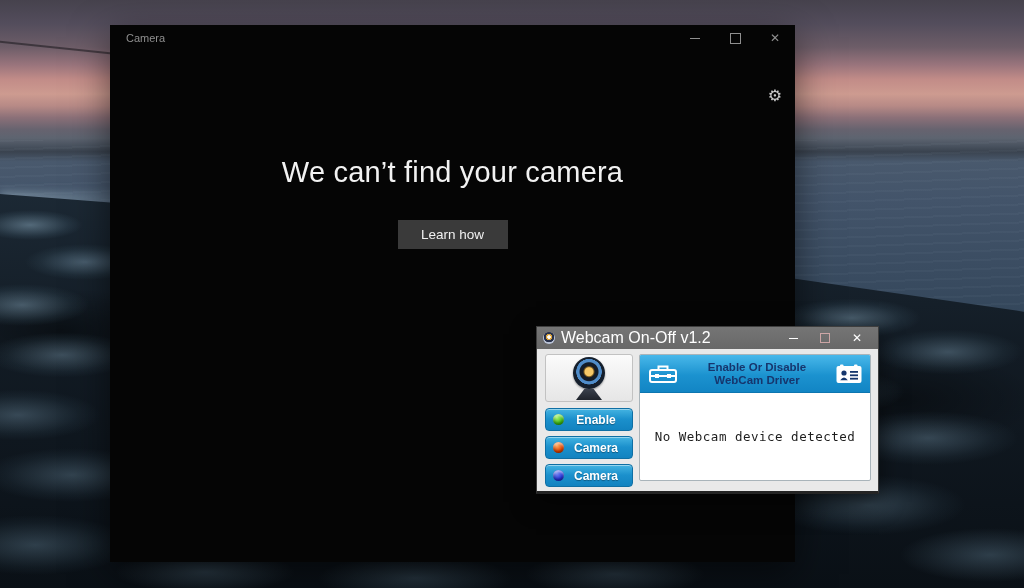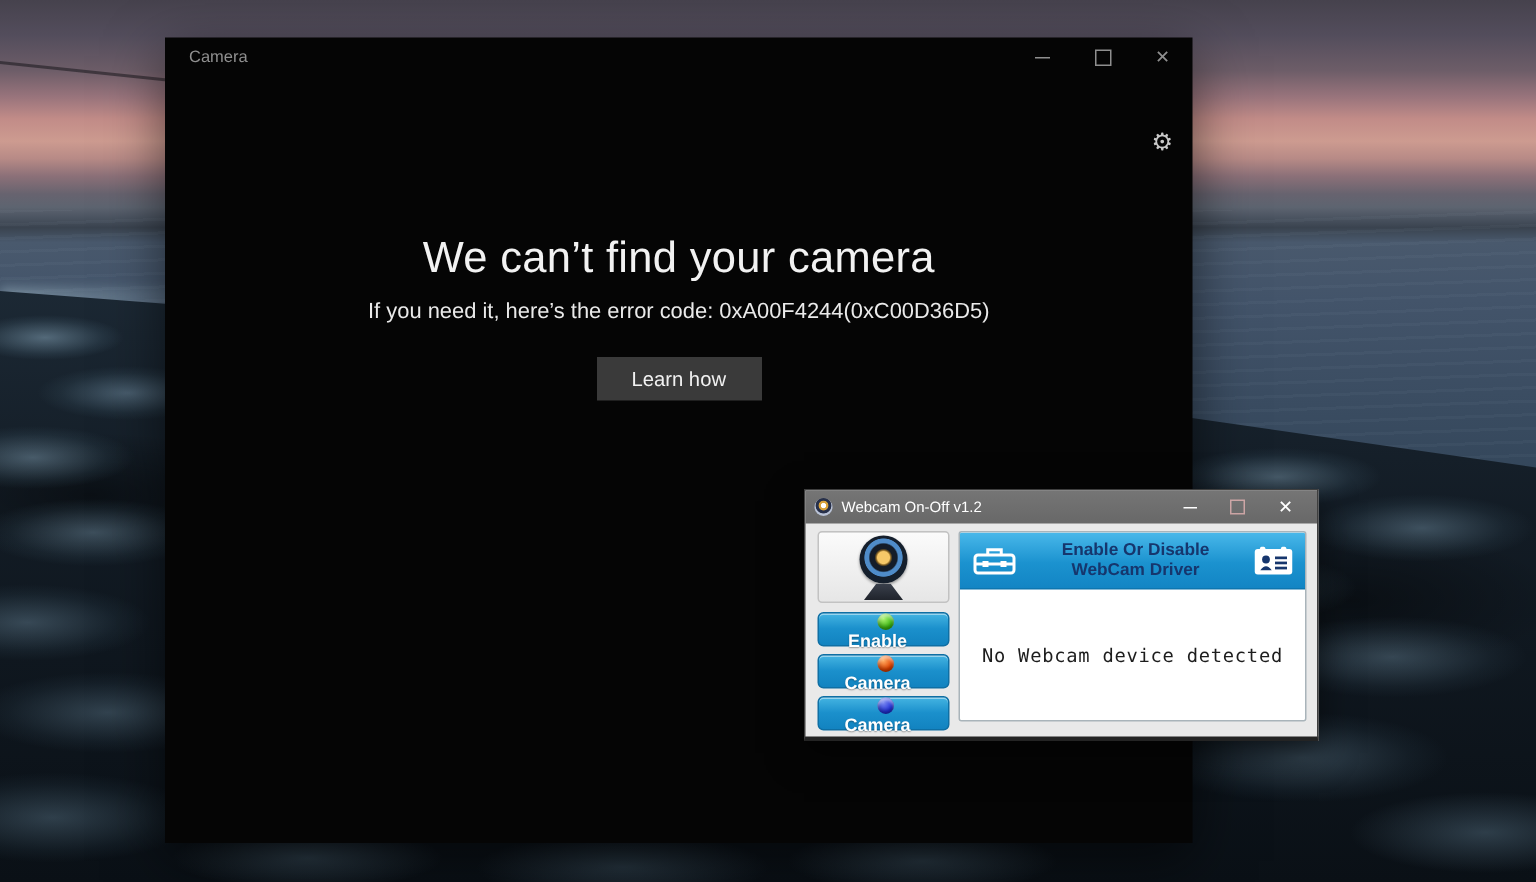--- a/index.html
+++ b/index.html
@@ -64,40 +64,40 @@
     color:#f1f1f1;font-size:13.5px;font-family:"Liberation Sans",sans-serif;cursor:pointer;}
 
   
   .webcam-win{position:absolute;left:536px;top:326px;width:341px;height:164px;
     background:#e9e9e9;border:1px solid #3e3e3e;border-bottom:3px solid #242424;
     box-shadow:0 8px 22px rgba(0,0,0,.5);}
   .wb-titlebar{height:22px;background:linear-gradient(#757575,#686868);display:flex;
     align-items:center;padding:0 6px;}
   .wb-appicon{width:12px;height:12px;border-radius:50%;margin-right:6px;flex:0 0 auto;
     background:radial-gradient(circle at 50% 42%,#ffffff 0 1.5px,#d8a23c 2px 3px,#27304a 3.5px 5px,#b9c2d6 5.5px);}
-  .wb-title{color:#fff;font-size:10px;}
+  .wb-title{color:#fff;font-size:16px;}
   .wb-controls{margin-left:auto;display:flex;align-items:center;gap:14px;padding-right:6px;}
   .wb-ctrl{display:flex;align-items:center;justify-content:center;width:18px;height:16px;
     color:#fff;font-size:12px;cursor:default;}
   .wb-min{display:block;width:9px;height:1px;background:#fff;}
   .wb-max{display:block;width:8px;height:8px;border:1px solid rgba(255,195,195,.65);}
   .wb-client{position:relative;height:139px;}
   .left-col{position:absolute;left:8px;top:5px;width:88px;}
   .cam-img{height:46px;background:linear-gradient(#fbfbfb,#e6e6e6);border:1px solid #c2c2c2;
     border-radius:3px;margin-bottom:6px;position:relative;overflow:hidden;}
   .wc-head{position:absolute;left:50%;top:2px;transform:translateX(-50%);width:32px;height:32px;
     border-radius:50%;
     background:radial-gradient(circle at 50% 46%,#f6c868 0 4px,#7a5a20 5px,#141c28 6px 9px,#4f8cc9 10px 12.5px,#151f2c 13px 16px);
     box-shadow:0 1px 2px rgba(0,0,0,.4);}
   .wc-stand{position:absolute;left:50%;bottom:1px;transform:translateX(-50%);width:26px;height:11px;
     background:linear-gradient(#3a404c,#20242c);clip-path:polygon(32% 0,68% 0,100% 100%,0 100%);}
   .wbtn{display:flex;align-items:center;width:100%;height:23px;margin-bottom:5px;box-sizing:border-box;
     background:linear-gradient(#44b4e2,#1b90cc 48%,#1283c0);border:1px solid #0f6fa4;border-radius:4px;
     color:#fff;font-weight:bold;font-size:12px;font-family:"Liberation Sans",sans-serif;
-    box-shadow:inset 0 1px 0 rgba(255,255,255,.45);cursor:pointer;padding:0;flex-direction:column;}
+    box-shadow:inset 0 1px 0 rgba(255,255,255,.45);cursor:pointer;padding:0;}
   .wbtn .dot{width:11px;height:11px;border-radius:50%;margin:0 4px 0 7px;flex:0 0 auto;
     box-shadow:inset 0 -2px 3px rgba(0,0,0,.35),inset 0 2px 2px rgba(255,255,255,.55);}
   .dot-enable{background:radial-gradient(circle at 35% 30%,#aef376,#3dbd12 60%,#2a8c0a);}
   .dot-disable{background:radial-gradient(circle at 35% 30%,#ffb066,#e64400 60%,#a32f00);}
   .dot-webcam{background:radial-gradient(circle at 35% 30%,#7d8cf0,#2433dd 60%,#141fa0);}
   .wbtn .lbl{flex:1;text-align:center;margin-right:8px;text-shadow:0 1px 1px rgba(0,0,0,.35);}
   .right-panel{position:absolute;left:102px;top:5px;right:7px;bottom:7px;background:#fff;
     border:1px solid #a9b4ba;border-radius:2px;overflow:hidden;}
   .panel-header{height:37px;background:linear-gradient(#49b8ea,#1b92cf 55%,#1285c4);
     border-bottom:1px solid #0d76b0;display:flex;align-items:center;}
@@ -130,21 +130,20 @@
         </div>
         <div class="cam-ctrl">
           <span class="shape-maximize"></span>
         </div>
         <div class="cam-ctrl">✕</div>
       </div>
     </div>
     <div class="cam-gear">⚙</div>
     <div class="cam-content">
       <h1 class="cam-heading">We can’t find your camera</h1>
-      <p class="cam-error">If you need it, here’s the error code: 0xA00F4244(0xC00D36D5)</p>
       <button class="learn-btn">Learn how</button>
     </div>
   </div>
 
   <div class="webcam-win">
     <div class="wb-titlebar">
       <span class="wb-appicon"></span>
       <span class="wb-title">Webcam On-Off v1.2</span>
       <div class="wb-controls">
         <div class="wb-ctrl">

